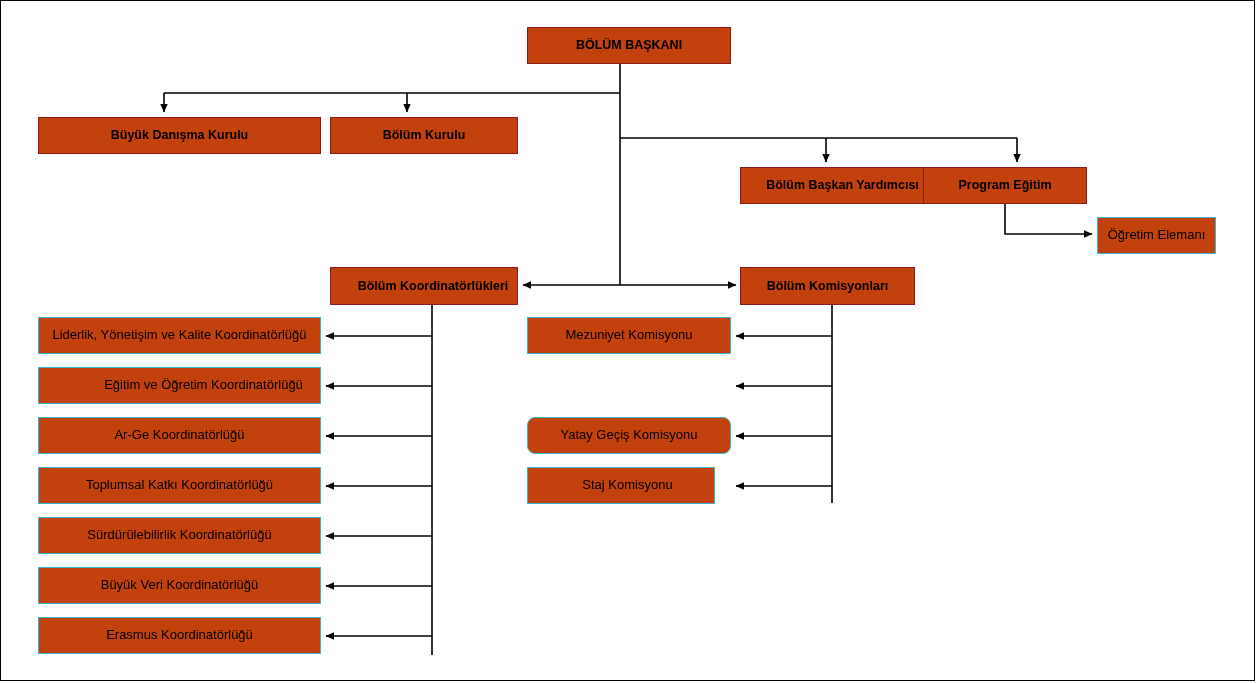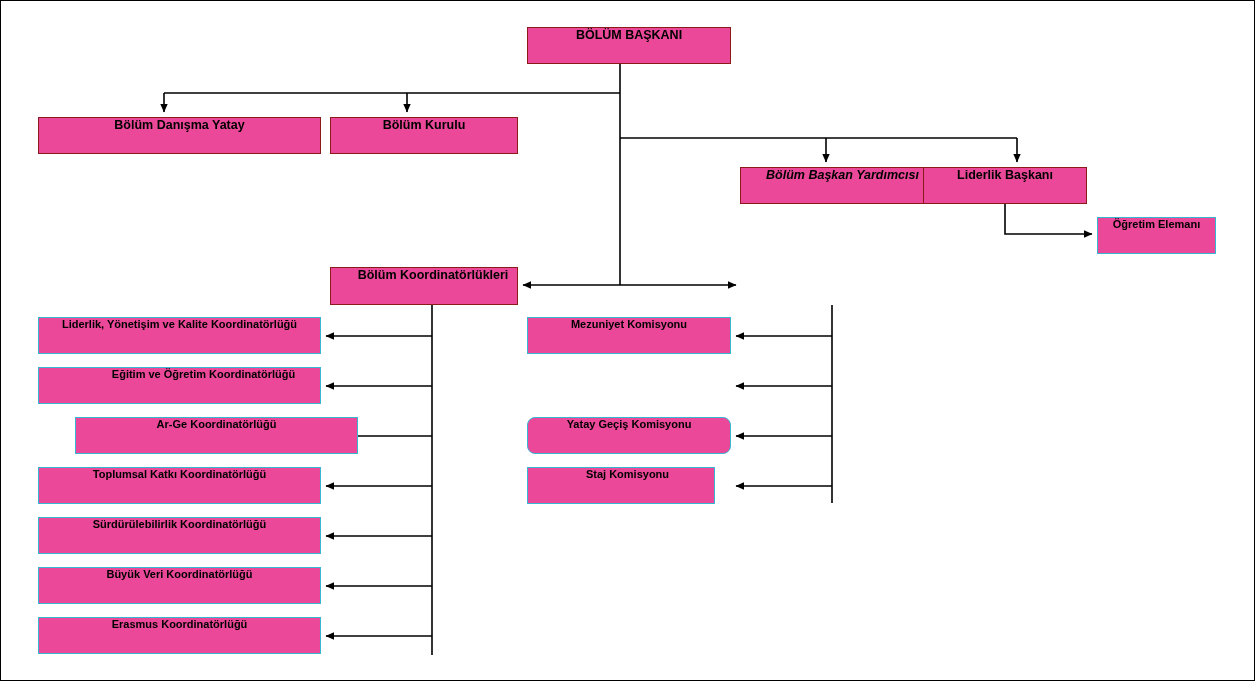--- a/index.html
+++ b/index.html
@@ -29,40 +29,40 @@
     left: 0;
     top: 0;
     width: 1257px;
     height: 683px;
     pointer-events: none;
   }
   .node {
     position: absolute;
     box-sizing: border-box;
     display: flex;
-    align-items: flex-start;
+    align-items: center;
     justify-content: center;
     text-align: center;
-    background: #ec4899;
+    background: #c2410c;
     line-height: 1.15;
   }
   .node .lbl {
     display: block;
     padding: 0 6px;
   }
   .maroon {
     border: 1px solid #8b1a1a;
     font-weight: bold;
     font-size: 12.5px;
     color: #000000;
   }
   .cyan {
     border: 1px solid #37b6d4;
-    font-weight: bold;
-    font-size: 11px;
+    font-weight: normal;
+    font-size: 13px;
     color: #000000;
   }
 </style>
 </head>
 <body>
 
 <div id="canvas">
 
   <div id="frame"></div>
 
@@ -104,53 +104,56 @@
       <path d="M832,436 L736,436" marker-end="url(#arrow)"></path>
       <path d="M832,486 L736,486" marker-end="url(#arrow)"></path>
     </g>
   </svg>
 
   <div class="node maroon" style="left:527px; top:27px; width:204px; height:37px;">
       <span class="lbl">BÖLÜM BAŞKANI</span>
     </div>
 
   <div class="node maroon" style="left:38px; top:117px; width:283px; height:37px;">
-      <span class="lbl">Bölüm Danışma Yatay</span>
+      <span class="lbl">Büyük Danışma Kurulu</span>
     </div>
 
   <div class="node maroon" style="left:330px; top:117px; width:188px; height:37px;">
       <span class="lbl">Bölüm Kurulu</span>
     </div>
 
-  <div class="node maroon" style="left:740px; top:167px; width:205px; height:37px;font-style:italic;">
+  <div class="node maroon" style="left:740px; top:167px; width:205px; height:37px;">
       <span class="lbl">Bölüm Başkan Yardımcısı</span>
     </div>
 
   <div class="node maroon" style="left:923px; top:167px; width:164px; height:37px;">
-      <span class="lbl">Liderlik Başkanı</span>
+      <span class="lbl">Program Eğitim</span>
     </div>
 
   <div class="node cyan" style="left:1097px; top:217px; width:119px; height:37px;">
       <span class="lbl">Öğretim Elemanı</span>
     </div>
 
   <div class="node maroon" style="left:330px; top:267px; width:188px; height:38px;padding-left:18px;">
       <span class="lbl">Bölüm Koordinatörlükleri</span>
     </div>
 
+  <div class="node maroon" style="left:740px; top:267px; width:175px; height:38px;">
+      <span class="lbl">Bölüm Komisyonları</span>
+    </div>
 
   <div class="node cyan" style="left:38px; top:317px; width:283px; height:37px;">
       <span class="lbl">Liderlik, Yönetişim ve Kalite Koordinatörlüğü</span>
     </div>
 
   <div class="node cyan" style="left:38px; top:367px; width:283px; height:37px;padding-left:48px;">
       <span class="lbl">Eğitim ve Öğretim Koordinatörlüğü</span>
     </div>
 
-  <div class="node cyan" style="left:38px; top:417px; width:283px; height:37px;margin-left:37px;">
+  <div class="node cyan" style="left:38px; top:417px; width:283px; height:37px;">
       <span class="lbl">Ar-Ge Koordinatörlüğü</span>
     </div>
 
   <div class="node cyan" style="left:38px; top:467px; width:283px; height:37px;">
       <span class="lbl">Toplumsal Katkı Koordinatörlüğü</span>
     </div>
 
   <div class="node cyan" style="left:38px; top:517px; width:283px; height:37px;">
       <span class="lbl">Sürdürülebilirlik Koordinatörlüğü</span>
     </div>

